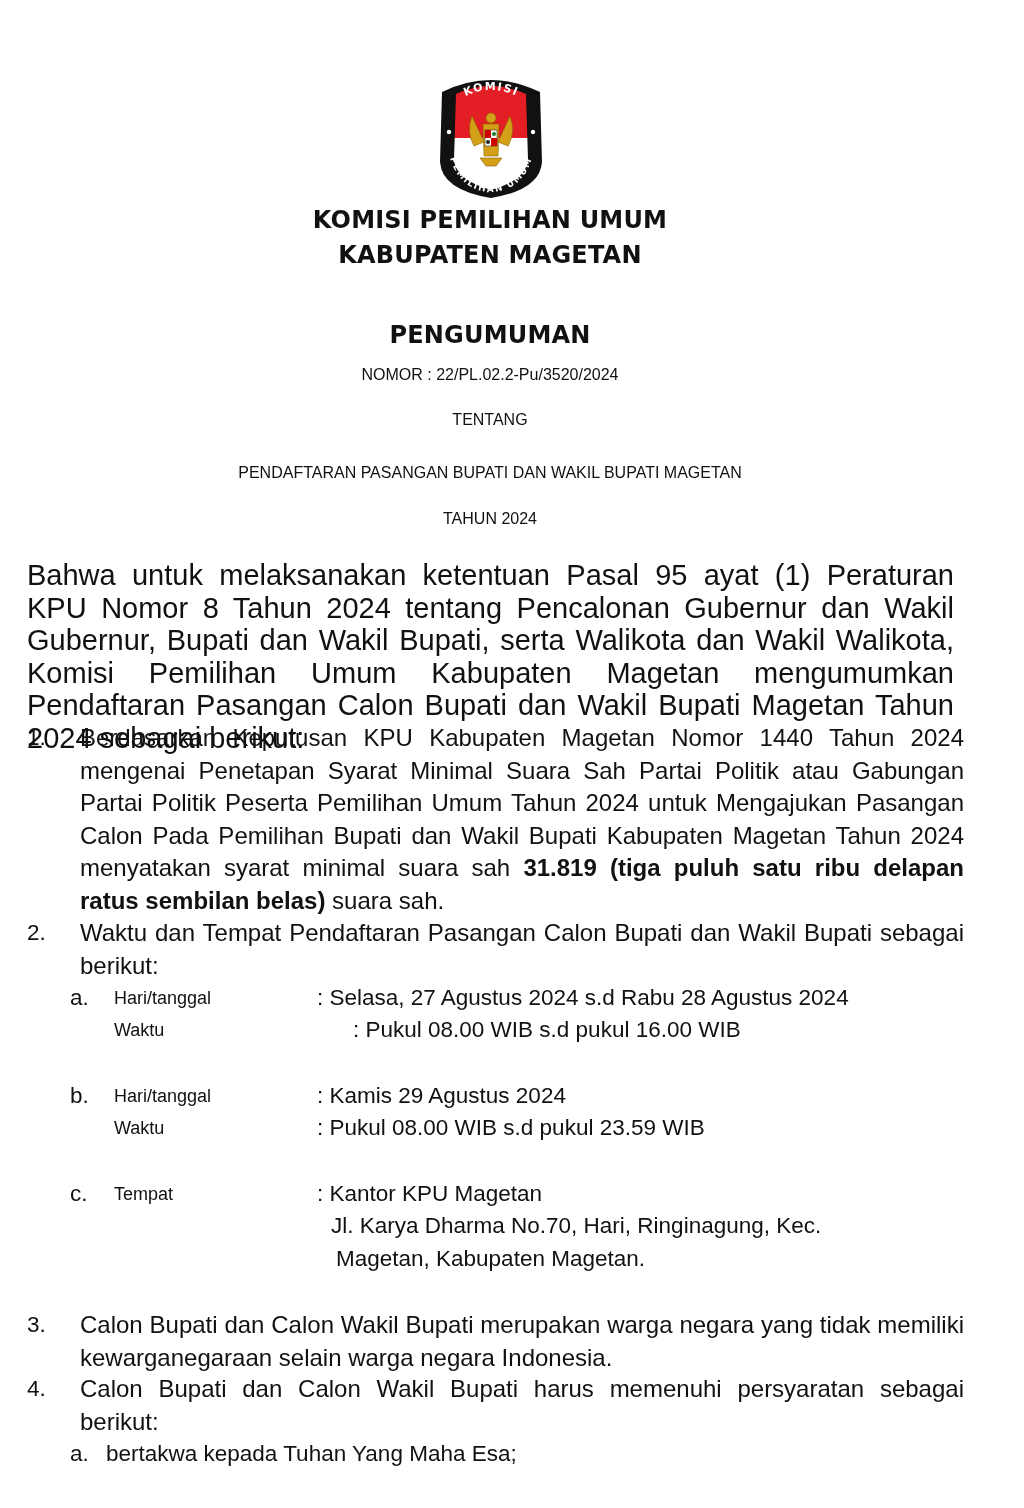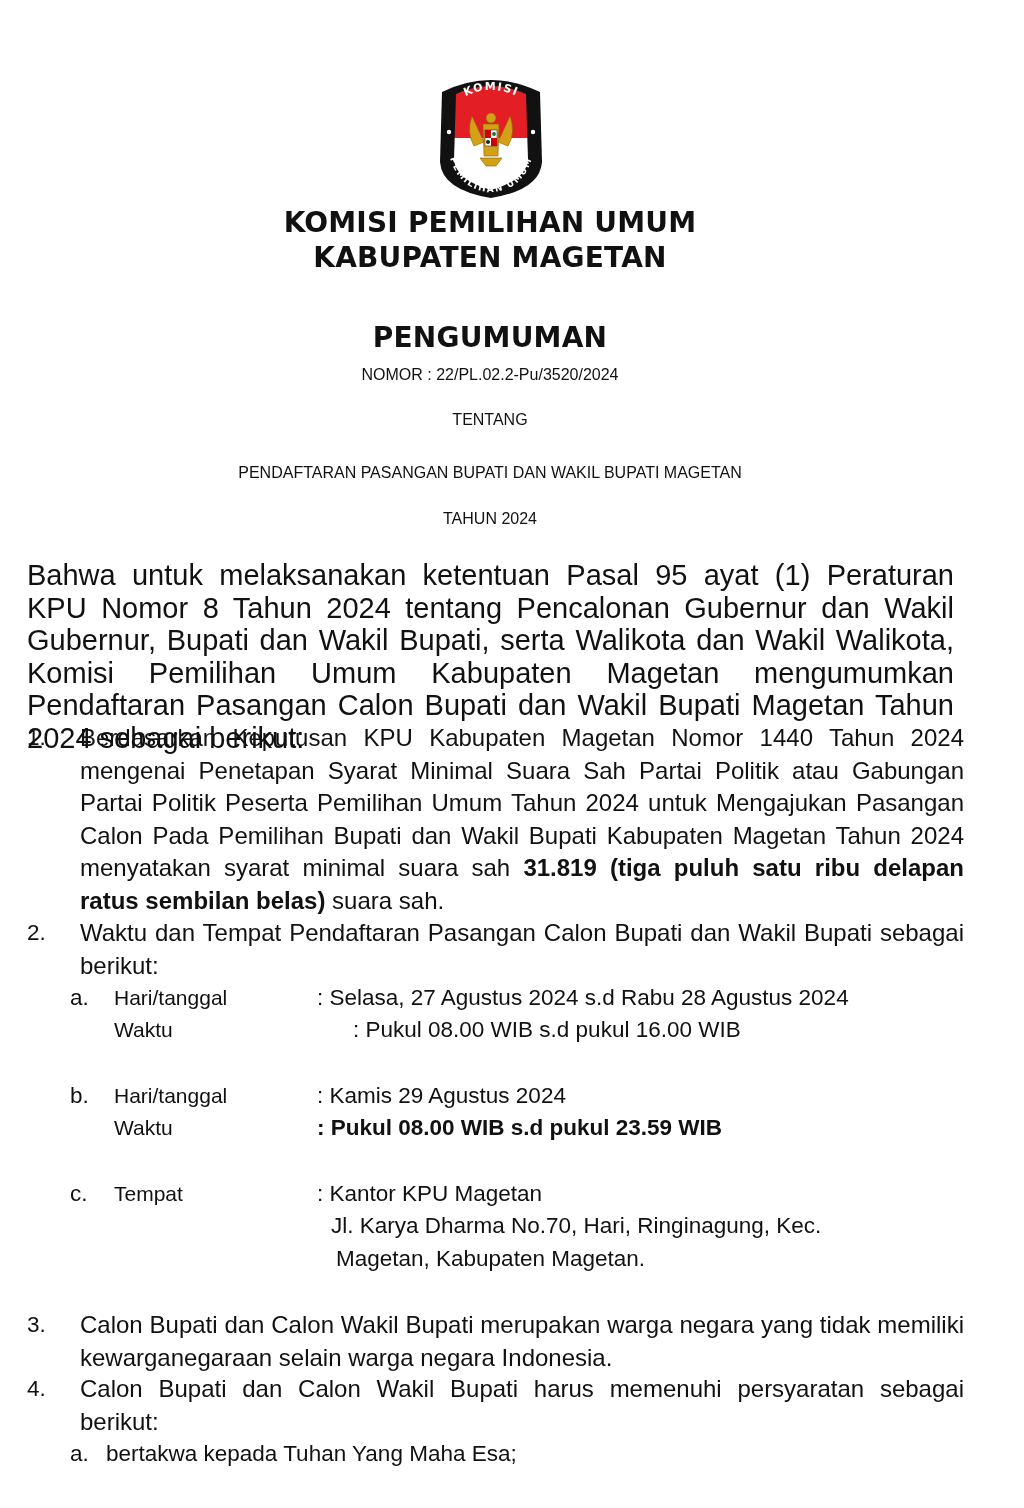--- a/index.html
+++ b/index.html
@@ -2,33 +2,33 @@
 <html><head>
 <meta charset="utf-8">
 <style>
   html, body { margin: 0; padding: 0; background: #ffffff; }
   body {
     width: 1024px; height: 1508px; overflow: hidden; position: relative;
     font-family: "Liberation Sans", sans-serif; color: #111;
   }
   .logo { position: absolute; left: 436px; top: 72px; width: 110px; height: 126px; }
   .center { position: absolute; left: 0; width: 980px; text-align: center; }
-  .h-bold { font-family: "DejaVu Sans", sans-serif; font-weight: bold; font-size: 28px; letter-spacing: 0.2px; }
+  .h-bold { font-family: "DejaVu Sans", sans-serif; font-weight: bold; font-size: 24px; letter-spacing: 0.2px; }
   .h-norm { font-size: 16px; }
   .para {
     position: absolute; left: 27px; width: 927px;
     font-size: 29px; line-height: 32.5px; text-align: justify;
   }
   .num { position: absolute; left: 27px; font-size: 22.5px; line-height: 32.5px; }
   .item {
     position: absolute; left: 80px; width: 884px;
     font-size: 24px; line-height: 32.5px; text-align: justify;
   }
   .sub-letter { position: absolute; left: 70px; font-size: 22.5px; line-height: 32.5px; }
-  .sub-label { position: absolute; left: 114px; font-size: 21px; line-height: 32.5px; text-align: right; }
+  .sub-label { position: absolute; left: 114px; font-size: 18px; line-height: 32.5px; text-align: right; }
   .sub-value { position: absolute; left: 317px; font-size: 22.5px; line-height: 32.5px; white-space: nowrap; }
   b { font-weight: bold; }
 </style>
 </head>
 <body>
 
 <div class="logo">
   <svg width="110" height="126" viewBox="0 0 110 126">
     <defs>
       <clipPath id="inner">
@@ -86,21 +86,21 @@
 <div class="sub-letter" style="top:982px;">a.</div>
 <div class="sub-label" style="top:982px;">Hari/tanggal</div>
 <div class="sub-value" style="top:982px;">: Selasa, 27 Agustus 2024 s.d Rabu 28 Agustus 2024</div>
 <div class="sub-label" style="top:1014px;">Waktu</div>
 <div class="sub-value" style="top:1014px;margin-left:36px;">: Pukul 08.00 WIB s.d pukul 16.00 WIB</div>
 
 <div class="sub-letter" style="top:1080px;">b.</div>
 <div class="sub-label" style="top:1080px;">Hari/tanggal</div>
 <div class="sub-value" style="top:1080px;">: Kamis 29 Agustus 2024</div>
 <div class="sub-label" style="top:1112px;">Waktu</div>
-<div class="sub-value" style="top:1112px;font-weight:bold;">: Pukul 08.00 WIB s.d pukul 23.59 WIB</div>
+<div class="sub-value" style="top:1112px;">: Pukul 08.00 WIB s.d pukul 23.59 WIB</div>
 
 <div class="sub-letter" style="top:1178px;">c.</div>
 <div class="sub-label" style="top:1178px;">Tempat</div>
 <div class="sub-value" style="top:1178px;">: Kantor KPU Magetan</div>
 <div class="sub-value" style="top:1210px; left:331px;">Jl. Karya Dharma No.70, Hari, Ringinagung, Kec.</div>
 <div class="sub-value" style="top:1243px; left:336px;">Magetan, Kabupaten Magetan.</div>
 
 <div class="num" style="top:1309px;">3.</div>
 <div class="item" style="top:1309px;">Calon Bupati dan Calon Wakil Bupati merupakan warga negara yang tidak memiliki kewarganegaraan selain warga negara Indonesia.</div>
 

